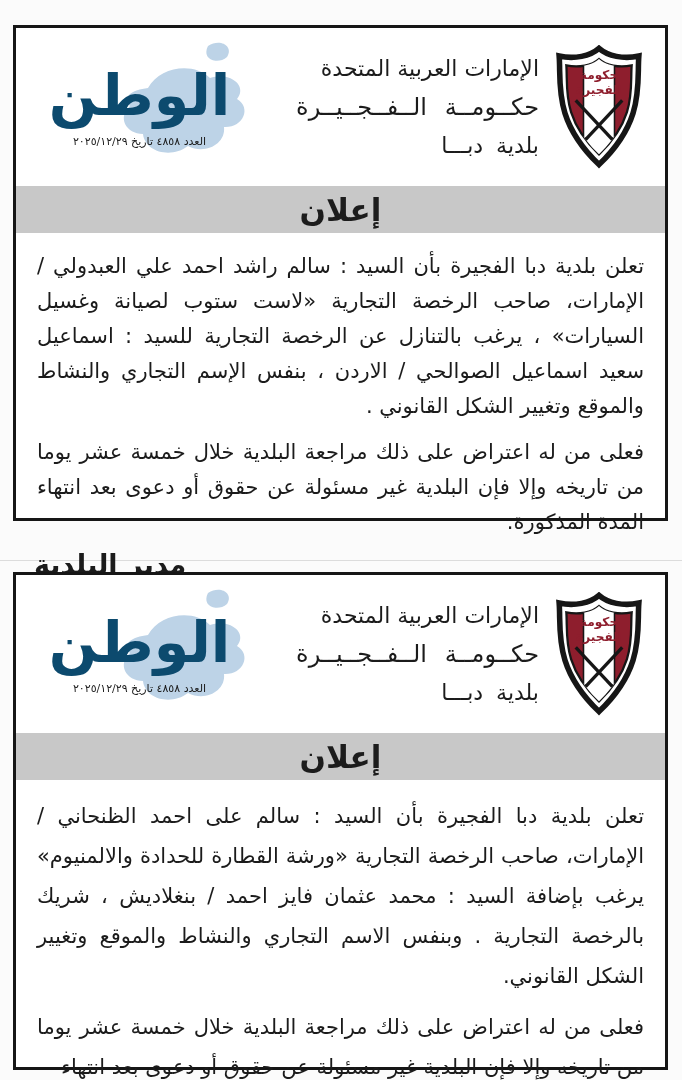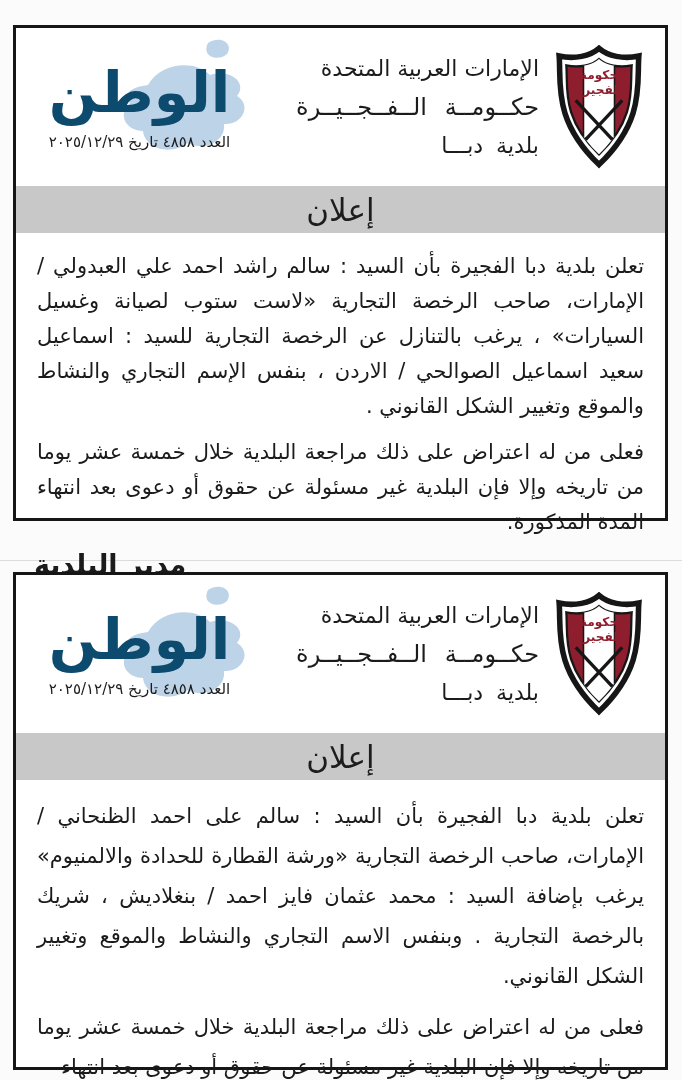--- a/index.html
+++ b/index.html
@@ -36,28 +36,28 @@
   .gov-line2 { font-size:24px; margin:12px 0; word-spacing:10px; }
   .gov-line3 { font-size:22px; word-spacing:6px; }
 
   .brand { flex:0 0 235px; position:relative; text-align:center; direction:rtl; }
   .watermark { position:absolute; top:-28px; right:-4px; width:175px; height:158px; z-index:0; }
   .brand-name {
     position:relative; z-index:1;
     font-size:57px; font-weight:bold; line-height:1.05;
     letter-spacing:0; color:#0c4a6e;
   }
-  .brand-issue { position:relative; z-index:1; font-size:15px; margin-top:10px; }
+  .brand-issue { position:relative; z-index:1; font-size:11px; margin-top:10px; }
 
   
   .banner {
     background:#c8c8c8; height:47px;
     display:flex; align-items:center; justify-content:center;
   }
-  .banner-text { font-size:31px; font-weight:normal; color:#1c1c1c; }
+  .banner-text { font-size:31px; font-weight:bold; color:#1c1c1c; }
 
   
   .body {
     direction:rtl; text-align:justify;
     padding:5px 10px 0 10px;
     font-size:21px;
   }
   .card-1 .body { line-height:35px; }
   .card-2 .body { line-height:40px; }
   .body p { margin:11px; }

